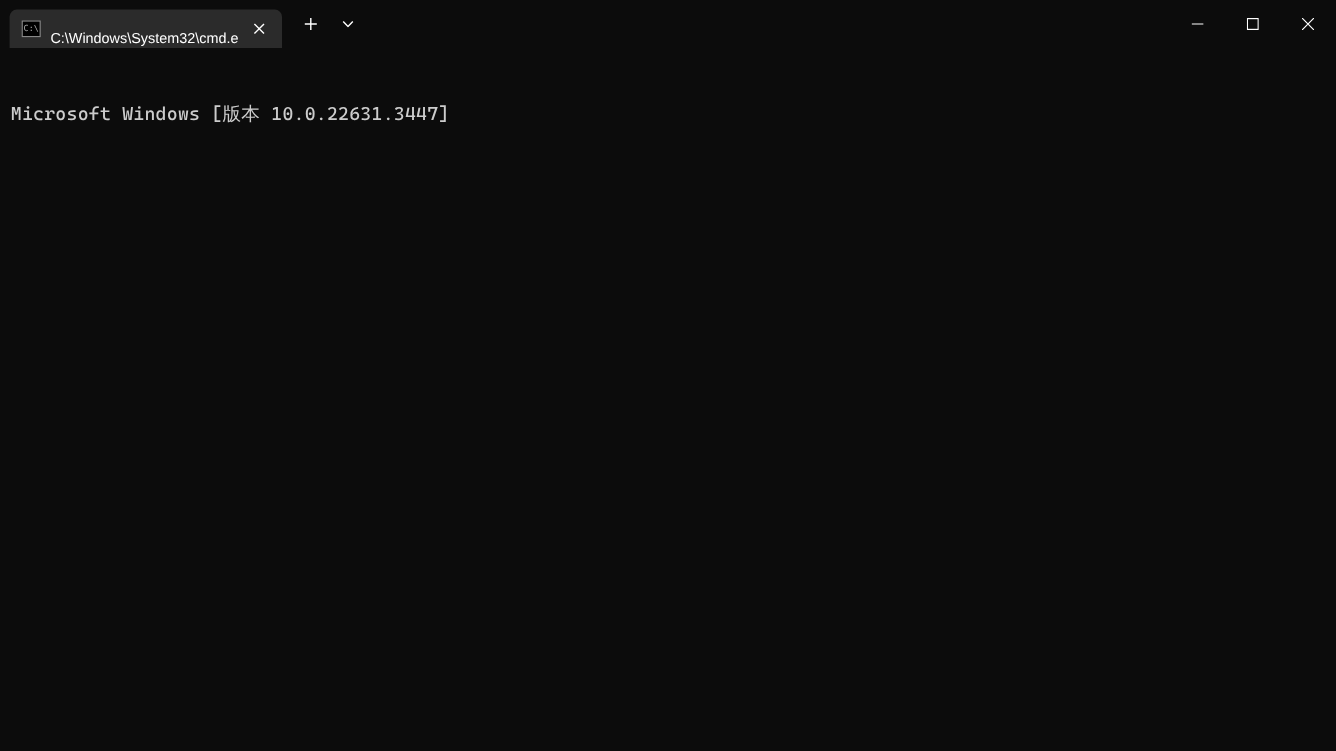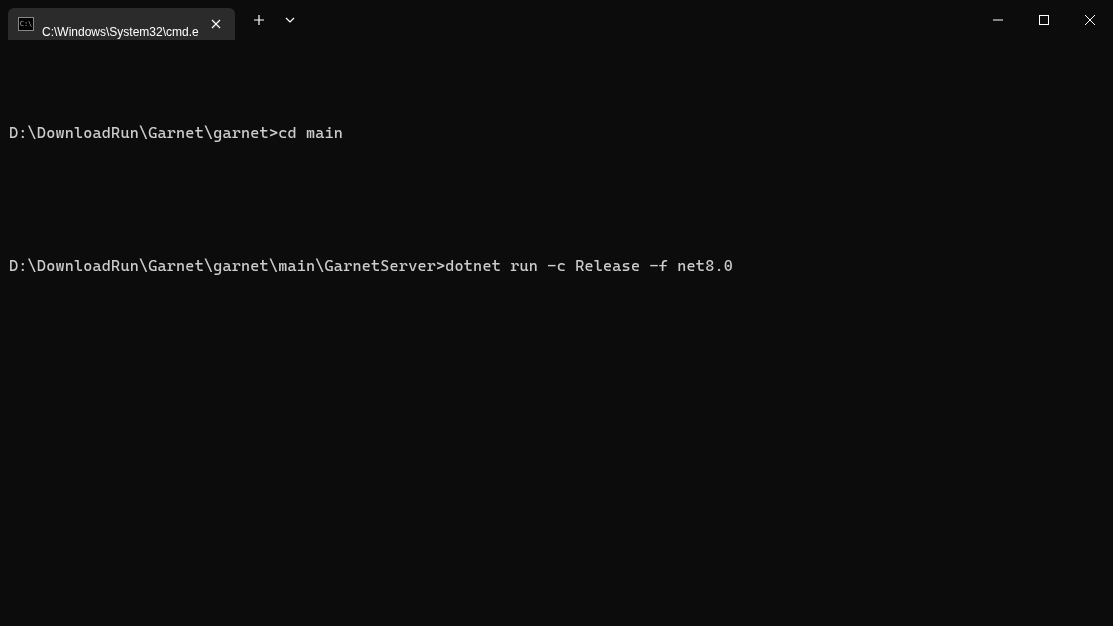--- a/index.html
+++ b/index.html
@@ -150,18 +150,17 @@
     </div>
     <div class="win-control close">
       <svg width="10" height="10" viewBox="0 0 10 10">
         <path d="M0 0 L10 10 M10 0 L0 10" stroke="#ffffff" stroke-width="1"></path>
       </svg>
     </div>
   </div>
 </div>
 
 <div class="terminal-content">
-  <div class="terminal-line"></div>
-  <div class="terminal-line">D:\DownloadRun\Garnet\garnet&gt;cd main</div>
+  <div class="terminal-line">Microsoft Windows [版本 10.0.22631.3447]</div>
   <div class="terminal-line"></div>
   <div class="terminal-line"></div>
-  <div class="terminal-line">D:\DownloadRun\Garnet\garnet\main\GarnetServer&gt;dotnet run -c Release -f net8.0</div>
+  <div class="terminal-line"></div>
 </div>
 
 </body></html>

